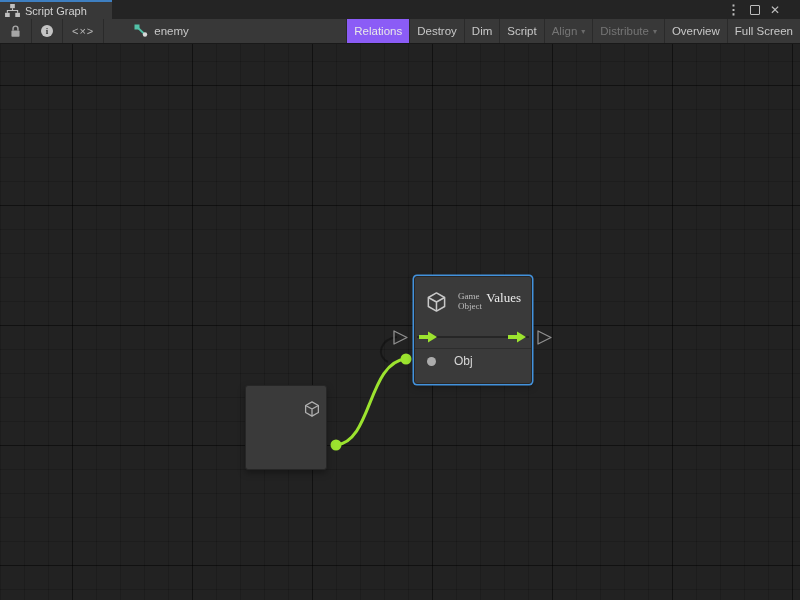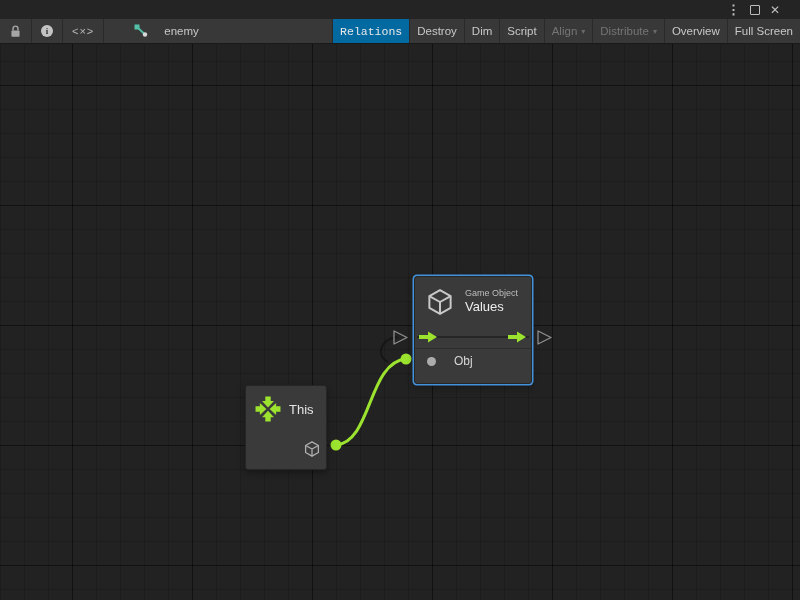--- a/index.html
+++ b/index.html
@@ -22,29 +22,29 @@
   .toolbar{position:absolute;top:19px;left:0;width:800px;height:25px;background:#383838;
     border-bottom:1px solid #191919;box-sizing:border-box;display:flex;align-items:stretch;
     font-size:11.5px;color:#C8C8C8;}
   .tb-sep{width:1px;background:#2A2A2A;}
   .tb-btn{display:flex;align-items:center;justify-content:center;padding:0 8px;white-space:nowrap;}
   .tb-btn.icon-btn{padding:0 9px;}
   .info-circle{width:12px;height:12px;border-radius:50%;background:#C4C4C4;color:#333;
     font-size:9px;font-weight:bold;display:flex;align-items:center;justify-content:center;
     font-family:"Liberation Serif",serif;}
   .code-glyph{color:#B8B8B8;font-size:11px;letter-spacing:1px;}
-  .graph-ref{display:flex;align-items:center;gap:16px;margin-left:24px;padding:0 6px;}
+  .graph-ref{display:flex;align-items:center;gap:6px;margin-left:24px;padding:0 6px;}
   .graph-ref-label{color:#C8C8C8;}
   .zoom-group{display:flex;align-items:center;gap:9px;margin-left:22px;}
   .zoom-track{position:relative;width:92px;height:1px;background:#6A6A6A;}
   .zoom-handle{position:absolute;top:-5.5px;left:82px;width:12px;height:12px;border-radius:50%;
     background:#939393;}
   .tb-right{margin-left:auto;display:flex;align-items:stretch;}
   .tb-right .tb-btn{border-left:1px solid #2A2A2A;padding:0 7px;}
-  .tb-btn.active{background:#0369a1;color:#E8E8E8;font-family:Liberation Mono, monospace;}
+  .tb-btn.active{background:#8b5cf6;color:#E8E8E8;}
   .tb-btn.disabled{color:#757575;}
   .caret{font-size:8px;margin-left:4px;color:#8A8A8A;}
   .tb-btn.disabled .caret{color:#6A6A6A;}
 
   
   .canvas{position:absolute;top:44px;left:0;width:800px;height:556px;background-color:#222222;
     background-image:
       linear-gradient(rgba(0,0,0,0.42) 1px, transparent 1px),
       linear-gradient(90deg, rgba(0,0,0,0.42) 1px, transparent 1px),
       linear-gradient(rgba(0,0,0,0.16) 1px, transparent 1px),
@@ -54,21 +54,21 @@
 
   .edges{position:absolute;top:0;left:0;width:800px;height:556px;pointer-events:none;}
 
   
   .node{position:absolute;background:#3A3A3A;border:1px solid #262626;border-radius:3px;
     box-sizing:border-box;box-shadow:0 3px 7px rgba(0,0,0,0.35);}
   .node.selected{box-shadow:0 0 0 1.5px #4392DC,0 3px 7px rgba(0,0,0,0.35);}
 
   .node-destroy{left:414px;top:232px;width:118px;height:108px;}
   .nd-header{height:49px;display:flex;align-items:center;gap:10px;padding:0 10px;box-sizing:border-box;}
-  .nd-titles{display:flex;flex-direction:column;line-height:1.15;}
+  .nd-titles{display:flex;flex-direction:row;line-height:1.15;font-family:Liberation Serif, serif;}
   .nd-category{font-size:9px;color:#BDBDBD;margin-bottom:1px;}
   .nd-title{font-size:13px;color:#ECECEC;}
   .flow-row{position:relative;height:23px;border-bottom:1px solid #2D2D2D;box-sizing:border-box;}
   .relation-line{position:absolute;left:2px;right:2px;top:10px;height:2px;background:#262626;}
   .flow-arrow{position:absolute;top:5px;}
   .flow-arrow.in{left:4px;}
   .flow-arrow.out{right:4px;}
   .obj-row{display:flex;align-items:center;gap:18px;padding:5px 0 0 12px;}
   .port-dot{width:9px;height:9px;border-radius:50%;background:#ACACAC;}
   .obj-label{font-size:12px;color:#D6D6D6;}
@@ -78,20 +78,29 @@
   .nt-title{font-size:13px;color:#E4E4E4;}
   .nt-body{position:relative;height:46px;}
   .cube-port{position:absolute;right:5px;bottom:14px;}
 </style>
 </head>
 <body>
 
 <div class="window">
 
   <div class="tabbar">
+    <div class="tab">
+      <svg width="15" height="13" viewBox="0 0 16 14">
+        <rect x="5.5" y="0" width="5" height="4.5" fill="#C0C0C0"></rect>
+        <path d="M8 4.5 V7 M2.5 9.5 V7 H13.5 V9.5" stroke="#C0C0C0" stroke-width="1.2" fill="none"></path>
+        <rect x="0" y="9.5" width="5" height="4.5" fill="#C0C0C0"></rect>
+        <rect x="11" y="9.5" width="5" height="4.5" fill="#C0C0C0"></rect>
+      </svg>
+      <span class="tab-label">Script Graph</span>
+    </div>
     <div class="tab-spacer"></div>
     <div class="win-controls">
       <span class="wc-menu">⋮</span>
       <span class="wc-max"></span>
       <span class="wc-close">✕</span>
     </div>
   </div>
 
   <div class="toolbar">
     <div class="tb-btn icon-btn">
@@ -169,31 +178,20 @@
           <polygon points="0,4 9,4 9,0.5 18,6 9,11.5 9,8 0,8" fill="#9CE32F"></polygon>
         </svg>
       </div>
       <div class="obj-row">
         <span class="port-dot"></span>
         <span class="obj-label">Obj</span>
       </div>
     </div>
 
     <div class="node node-this">
-      <div class="nt-header">
-        <svg width="26" height="26" viewBox="0 0 24 24">
-          <g fill="#9CE32F">
-            <polygon points="12,10.5 6.5,4.5 9.5,4.5 9.5,0.5 14.5,0.5 14.5,4.5 17.5,4.5"></polygon>
-            <polygon points="12,13.5 6.5,19.5 9.5,19.5 9.5,23.5 14.5,23.5 14.5,19.5 17.5,19.5"></polygon>
-            <polygon points="10.5,12 4.5,6.5 4.5,9.5 0.5,9.5 0.5,14.5 4.5,14.5 4.5,17.5"></polygon>
-            <polygon points="13.5,12 19.5,6.5 19.5,9.5 23.5,9.5 23.5,14.5 19.5,14.5 19.5,17.5"></polygon>
-          </g>
-        </svg>
-        <span class="nt-title">This</span>
-      </div>
       <div class="nt-body">
         <svg class="cube-port" width="18" height="18" viewBox="0 0 24 24">
           <path d="M12 2.5 L20.5 7.25 L20.5 16.75 L12 21.5 L3.5 16.75 L3.5 7.25 Z" fill="none" stroke="#B0B0B0" stroke-width="1.7" stroke-linejoin="round"></path>
           <path d="M3.5 7.25 L12 12 L20.5 7.25 M12 12 L12 21.5" fill="none" stroke="#B0B0B0" stroke-width="1.7" stroke-linejoin="round"></path>
         </svg>
       </div>
     </div>
 
   </div>
 </div>

